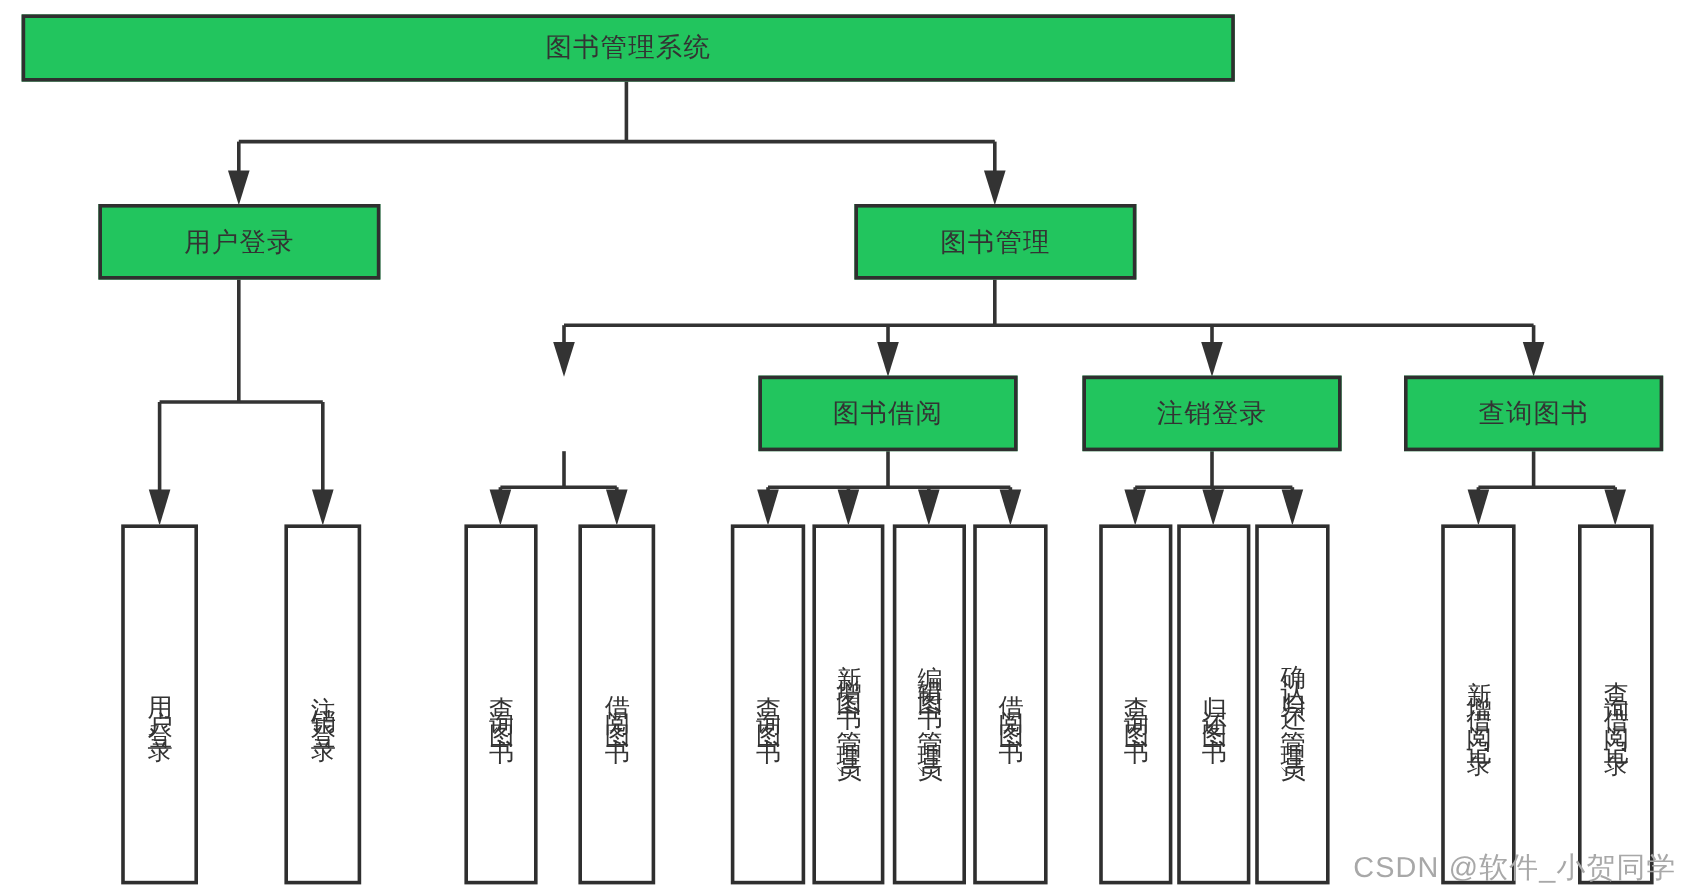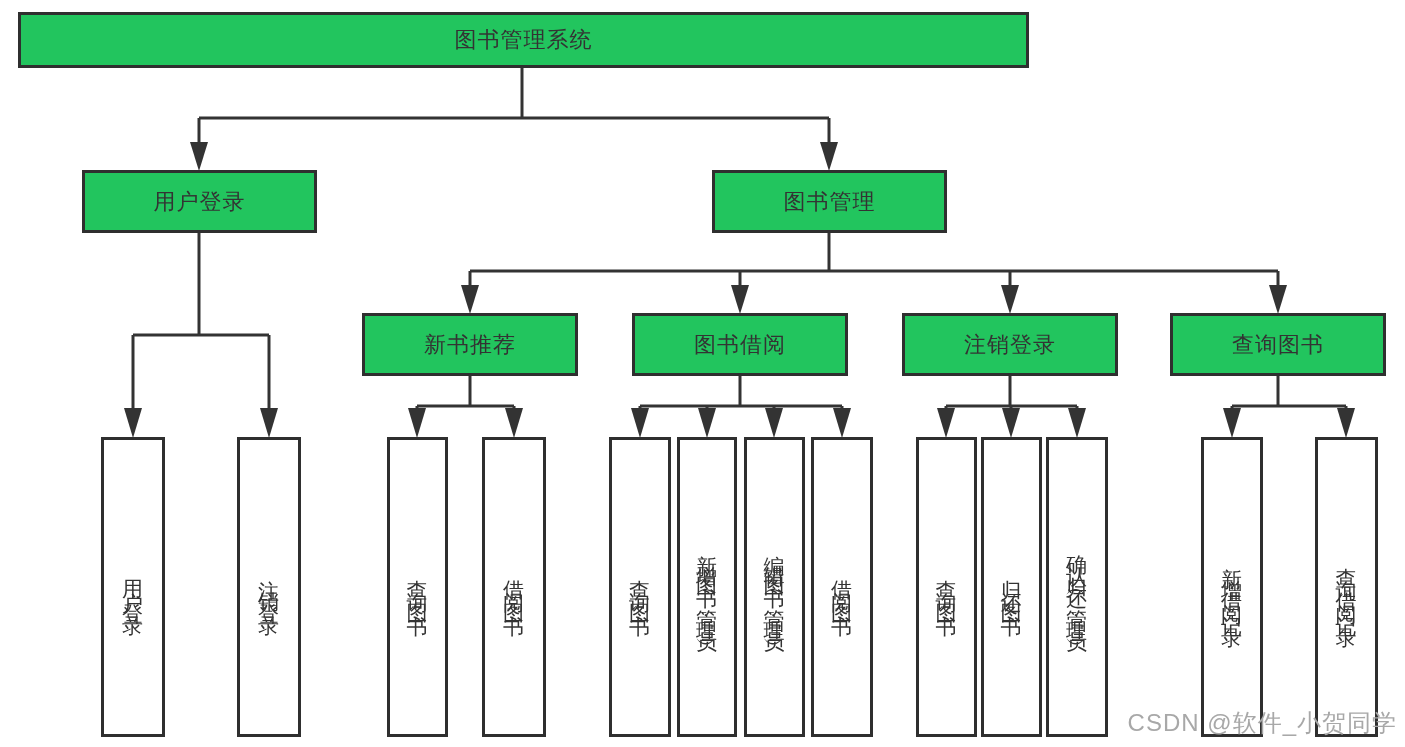--- a/index.html
+++ b/index.html
@@ -141,21 +141,20 @@
       <path d="M1346 406 V410"></path>
         <polygon points="1337,408 1355,408 1346,438"></polygon>
     </g>
   </svg>
 
   <div class="hbox root">图书管理系统</div>
 
   <div class="hbox l2a">用户登录</div>
   <div class="hbox l2b">图书管理</div>
 
-  <div class="hbox l3 l3a">新书推荐</div>
   <div class="hbox l3 l3b">图书借阅</div>
   <div class="hbox l3 l3c">注销登录</div>
   <div class="hbox l3 l3d">查询图书</div>
 
   <div class="vbox lf1">用户登录</div>
   <div class="vbox lf2">注销登录</div>
   <div class="vbox lf3">查询图书</div>
   <div class="vbox lf4">借阅图书</div>
   <div class="vbox lf5">查询图书</div>
   <div class="vbox lf6">新增图书（管理员）</div>

